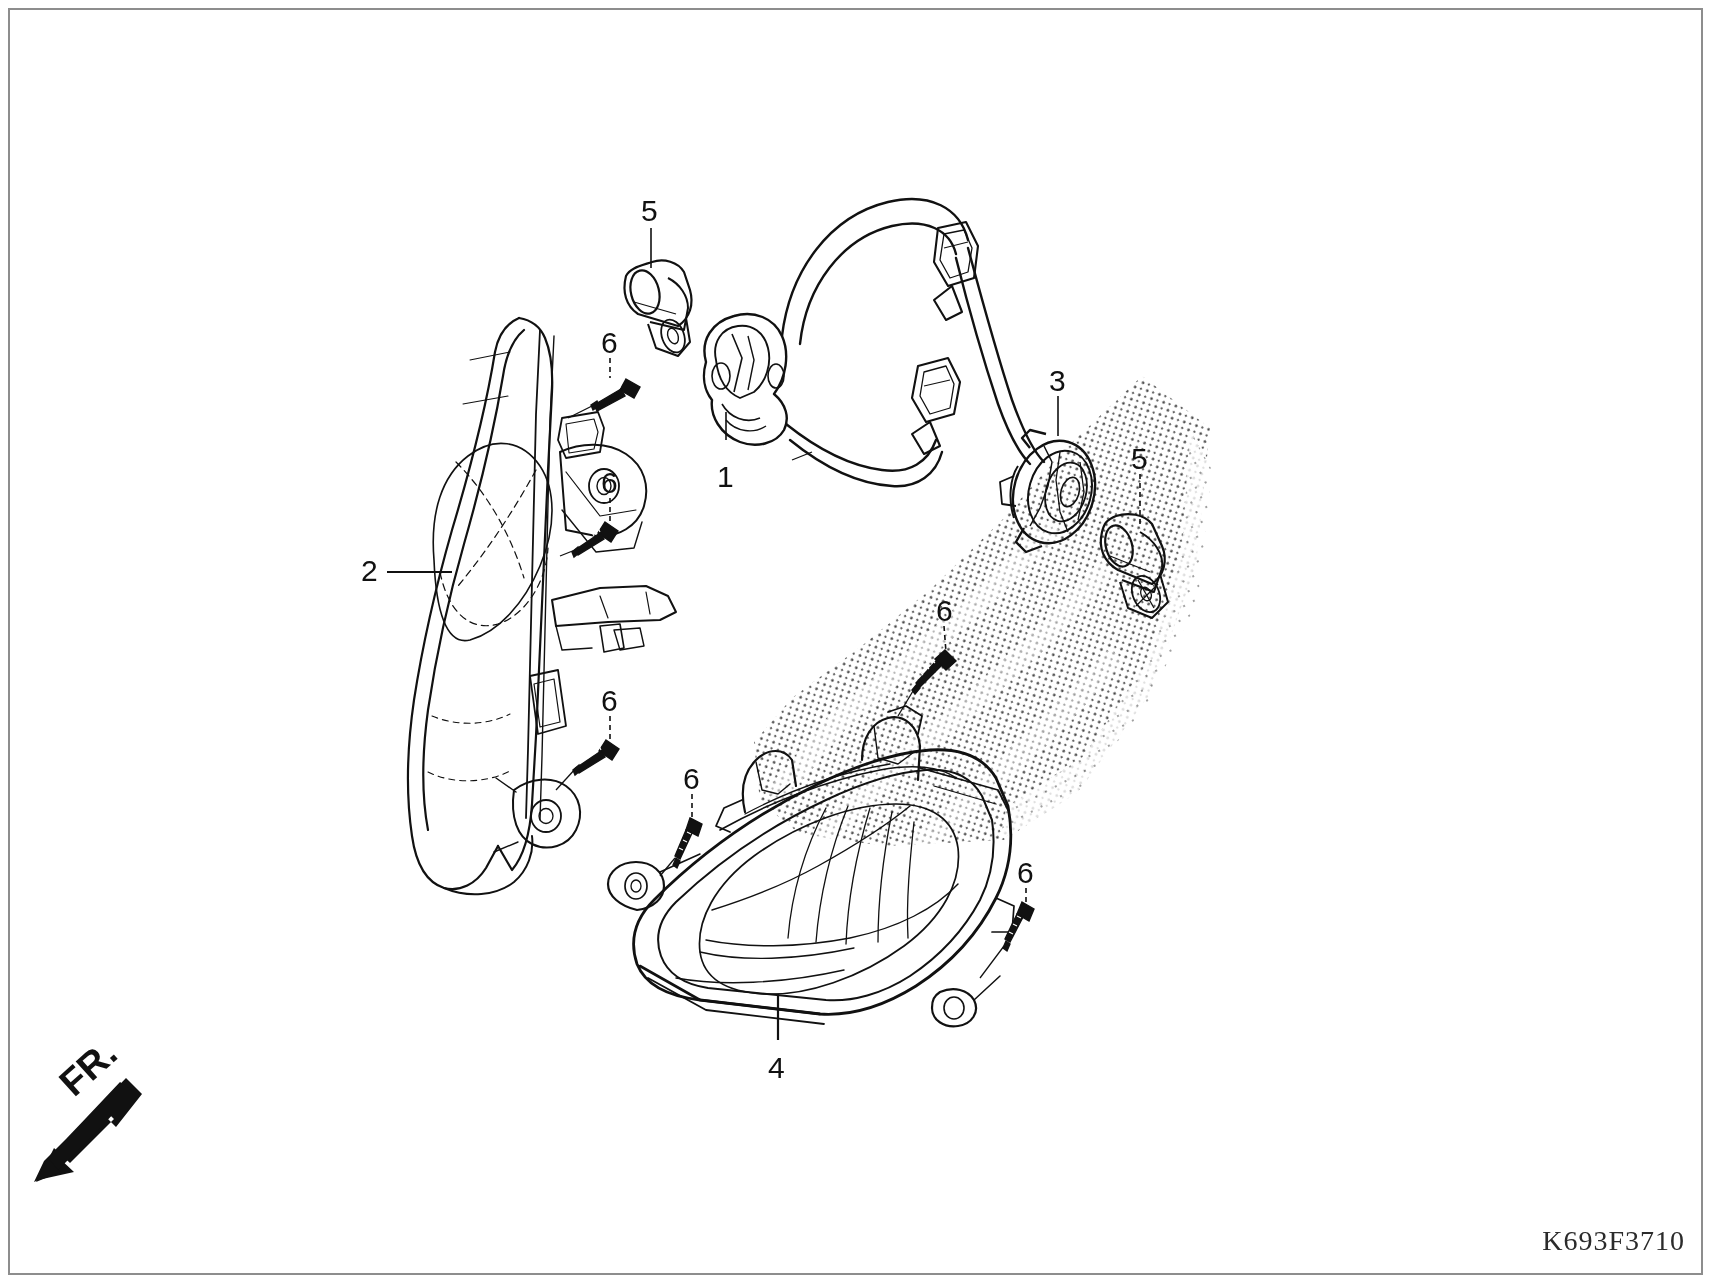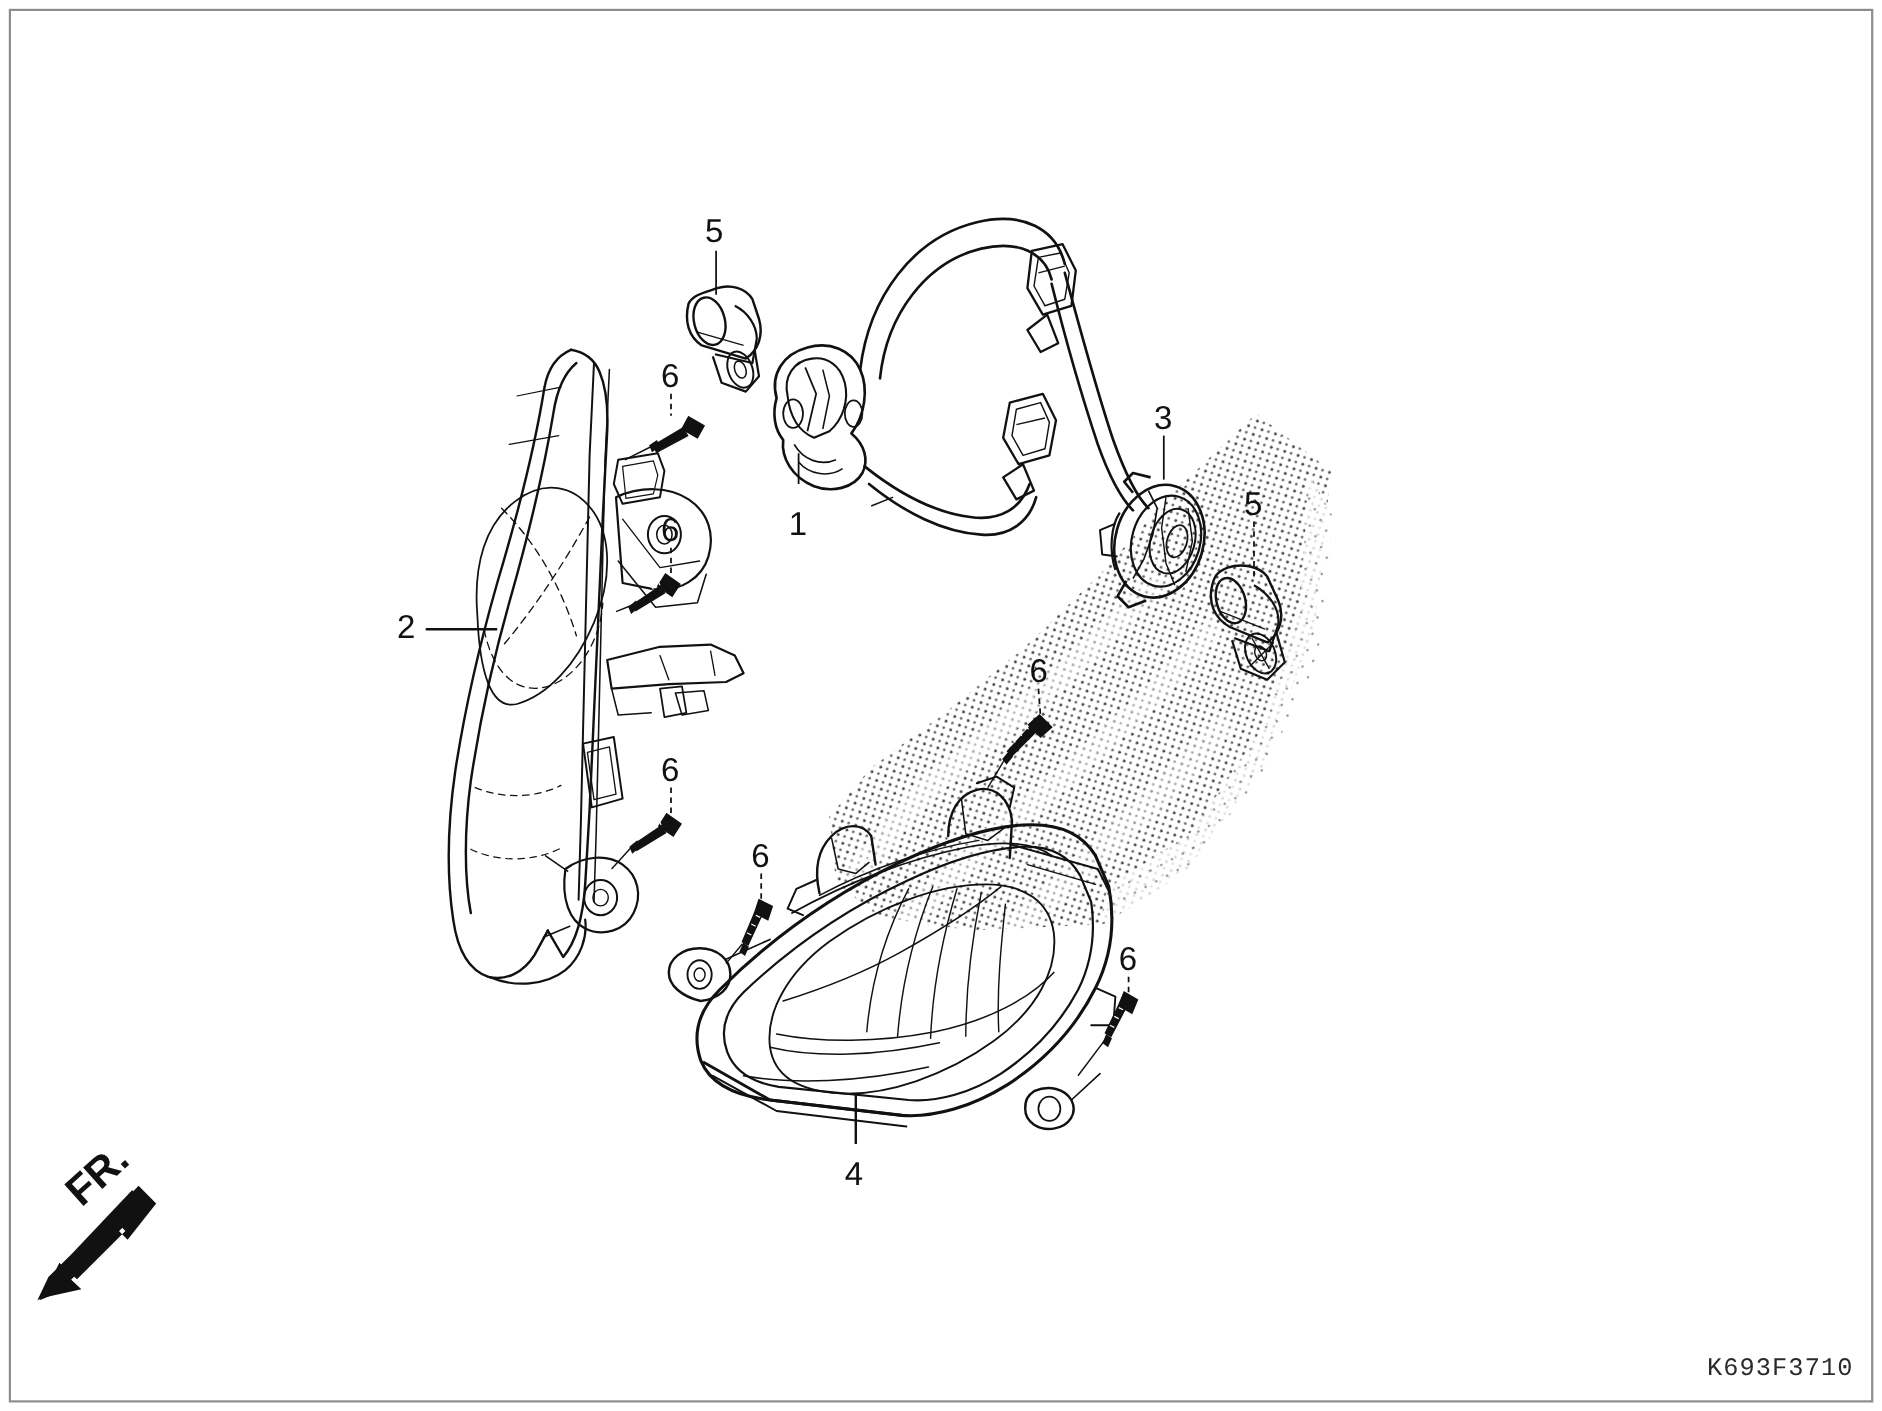--- a/index.html
+++ b/index.html
@@ -40,22 +40,22 @@
     font-size: 30px;
     color: #111111;
     letter-spacing: 0px;
     line-height: 1;
     user-select: none;
   }
   #partcode {
     position: absolute;
     right: 26px;
     bottom: 26px;
-    font-family: Liberation Mono, monospace;
-    font-size: 23px;
+    font-family: Liberation Serif, serif;
+    font-size: 28px;
     letter-spacing: 1px;
     color: #2b2b2b;
     text-align: right;
   }
 </style>
 </head>
 <body>
 
 <div id="page">
 

